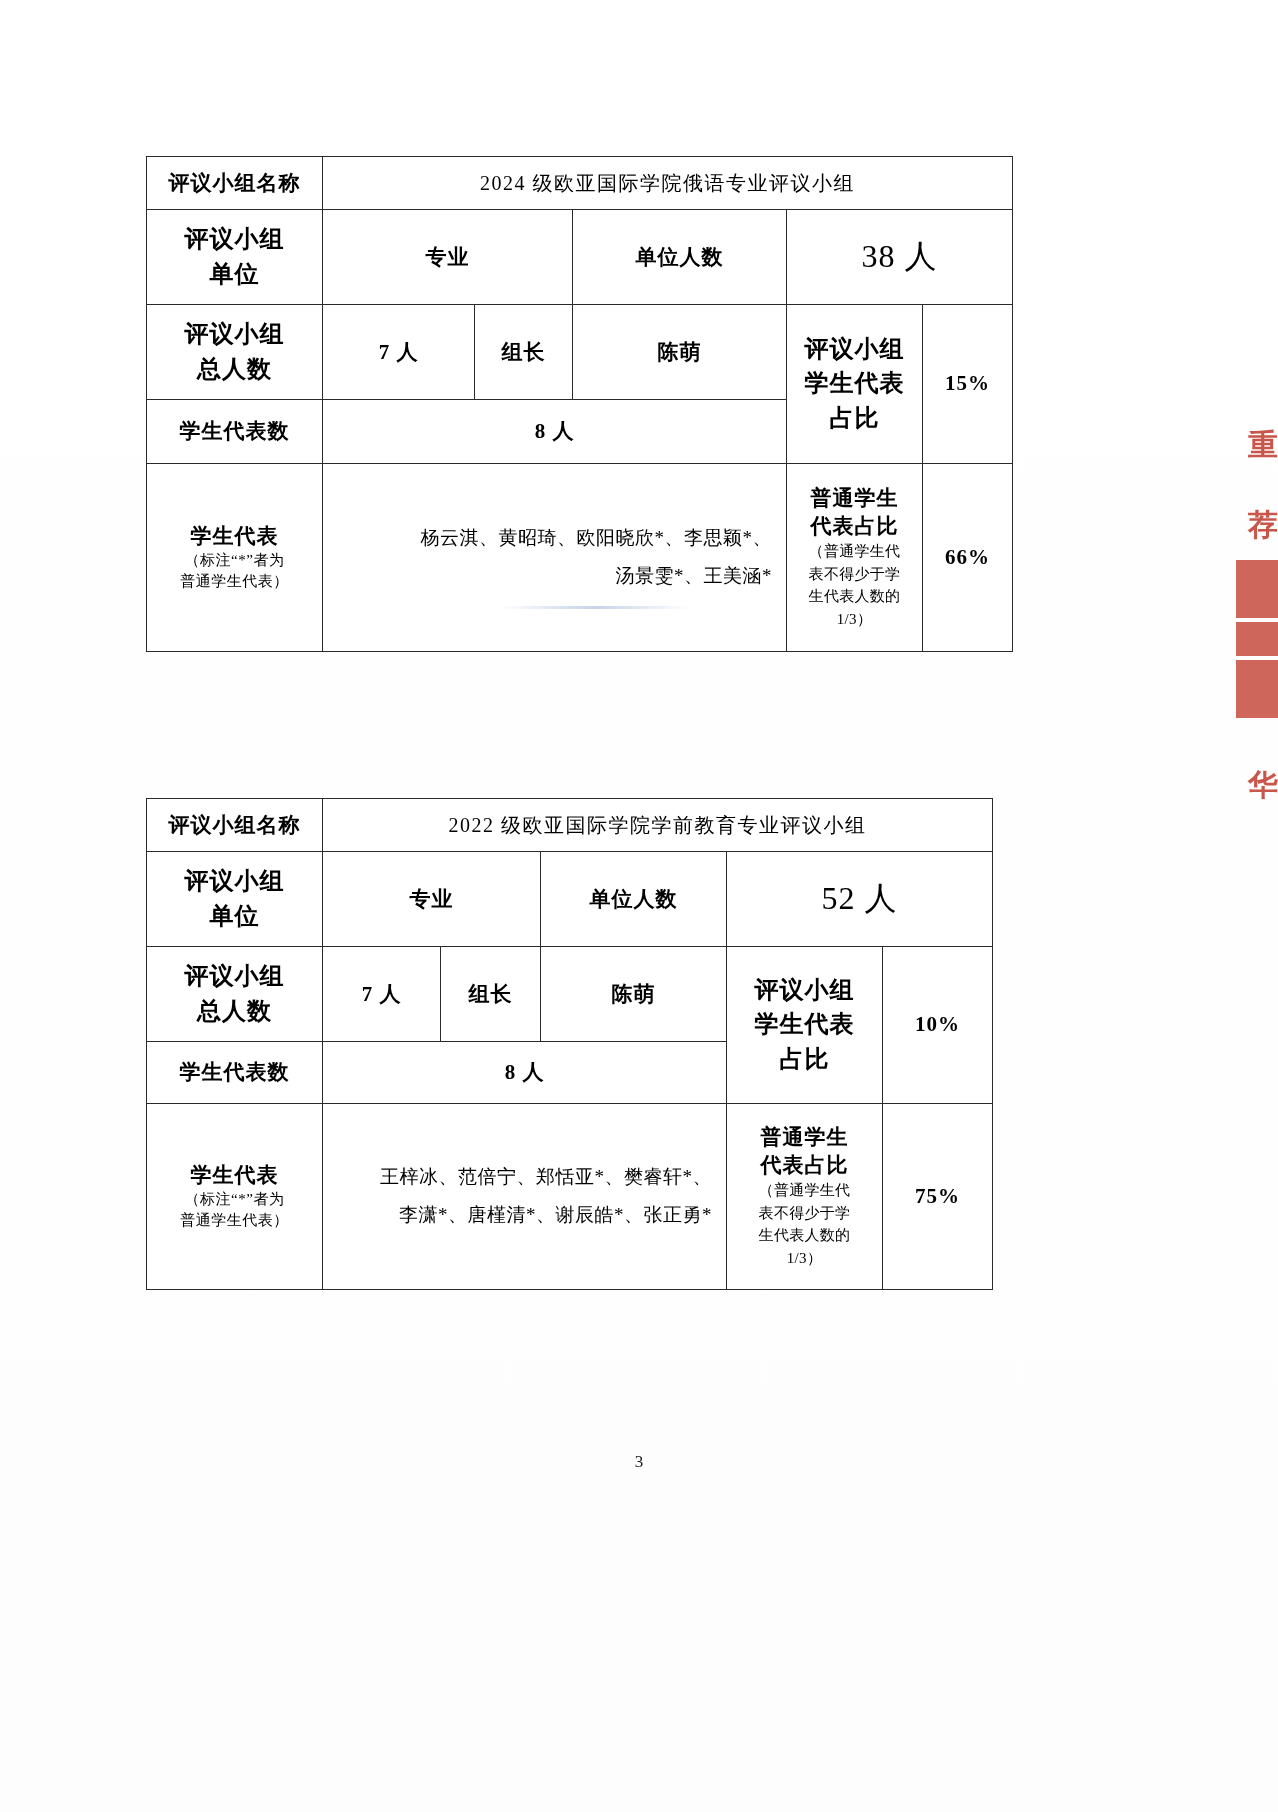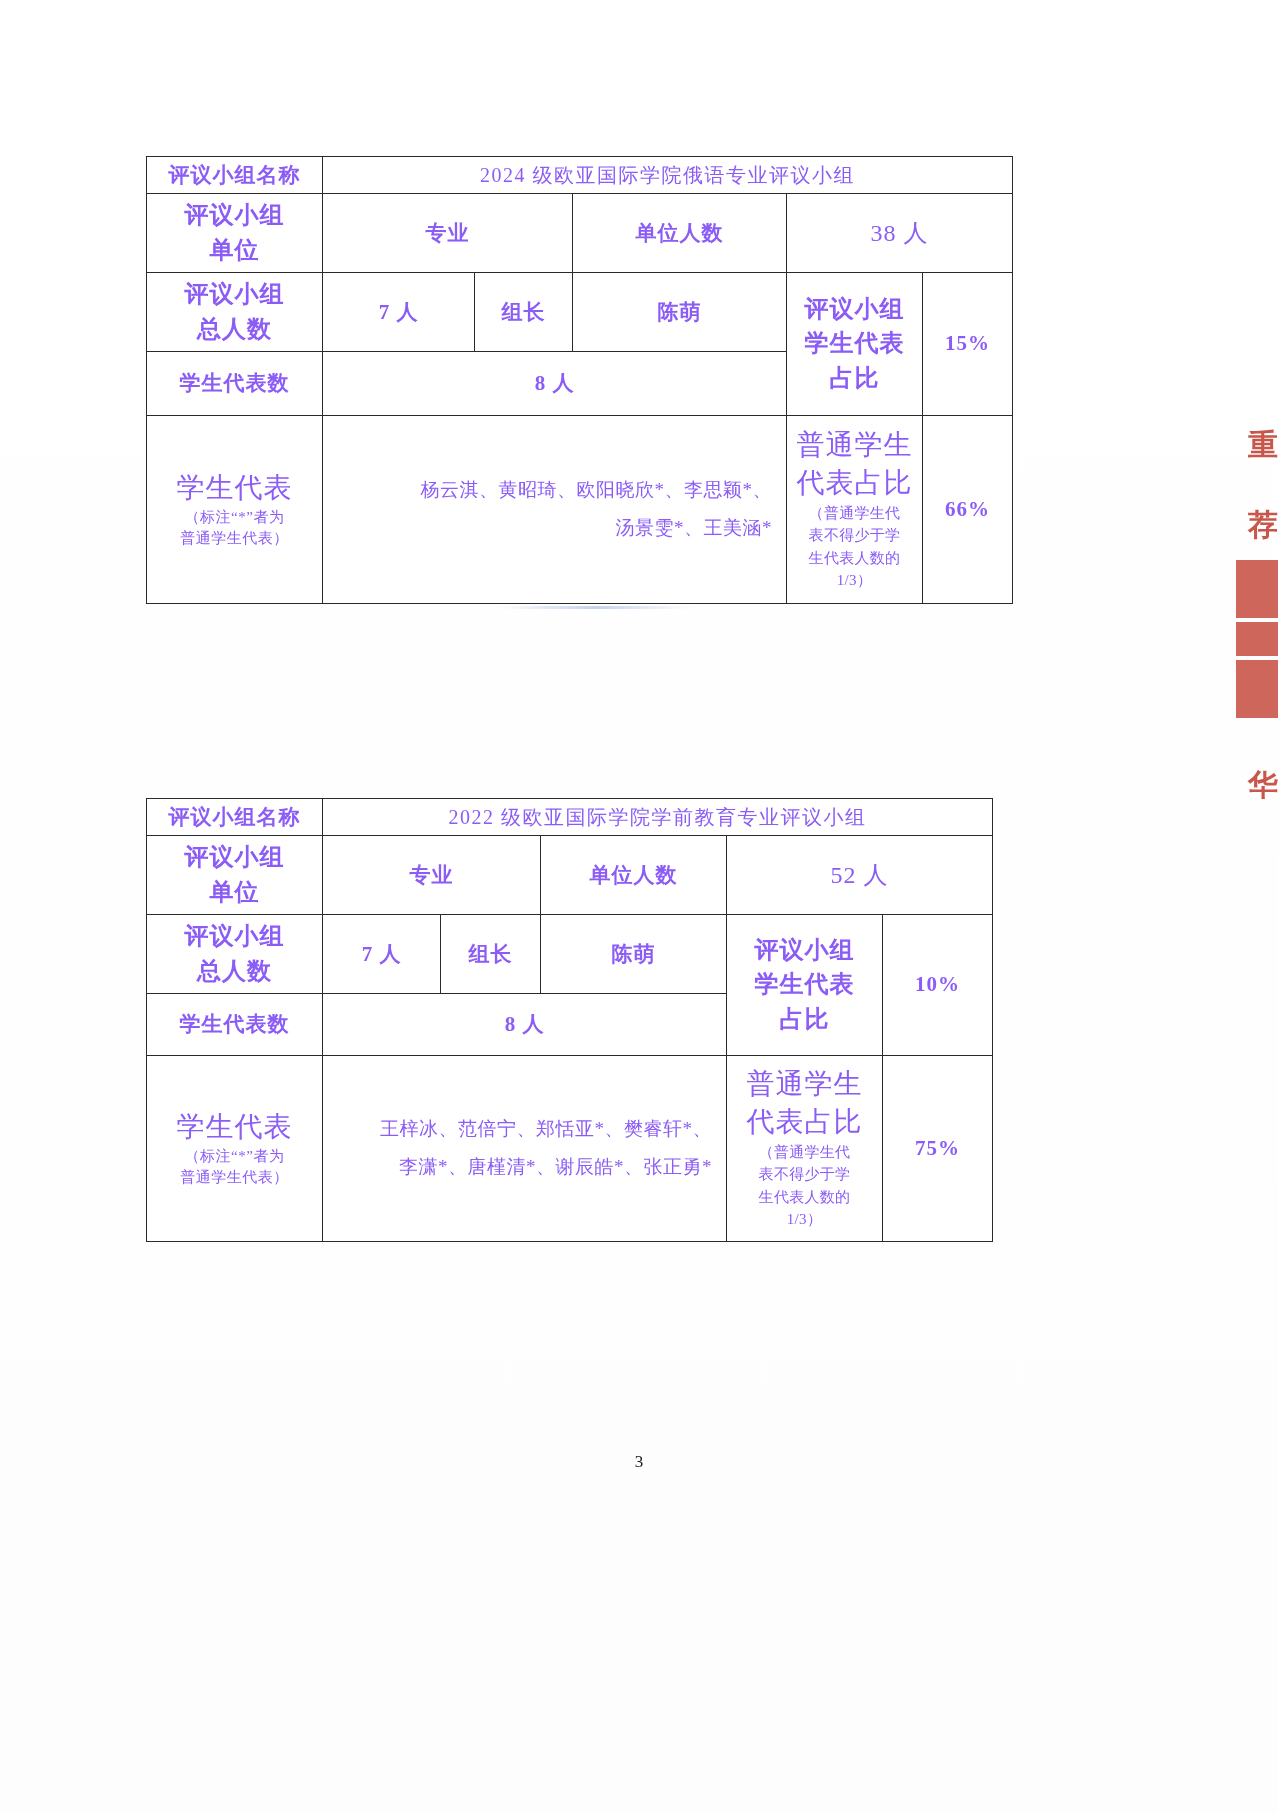--- a/index.html
+++ b/index.html
@@ -31,44 +31,44 @@
   table.form {
     position: absolute;
     border-collapse: collapse;
     table-layout: fixed;
     background: #ffffff;
   }
   table.form td {
     border: 1.3px solid #2b2b2b;
     text-align: center;
     vertical-align: middle;
-    padding: 4px 6px;
+    padding: 12px 6px;
     font-family: "Liberation Serif", serif;
-    color: #8b5cf6;
+    color: #000000;
   }
 
   .lbl {
     font-size: 21px;
     font-weight: 600;
     letter-spacing: 1px;
     line-height: 1.35;
   }
   .lbl-sm {
     font-size: 15px;
     font-weight: 400;
     letter-spacing: 0.5px;
     line-height: 1.4;
   }
   .val {
     font-size: 21px;
     letter-spacing: 1px;
     font-weight: bold;
   }
   .val-big {
-    font-size: 24px;
+    font-size: 32px;
     letter-spacing: 1px;
   }
   .val-title {
     font-size: 20px;
     letter-spacing: 1.5px;
     text-align: left;
     padding-left: 14px;
   }
   .names {
     font-size: 19px;
@@ -77,22 +77,22 @@
     padding-left: 16px;
     padding-right: 8px;
     letter-spacing: 0.5px;
   }
   .note {
     font-size: 15px;
     line-height: 1.5;
     letter-spacing: 0.3px;
   }
   .note-title {
-    font-size: 28px;
-    font-weight: 400;
+    font-size: 21px;
+    font-weight: 700;
     line-height: 1.35;
     letter-spacing: 1px;
   }
   .stacked {
     font-size: 24px;
     font-weight: 700;
     line-height: 1.45;
     letter-spacing: 1px;
   }
 

